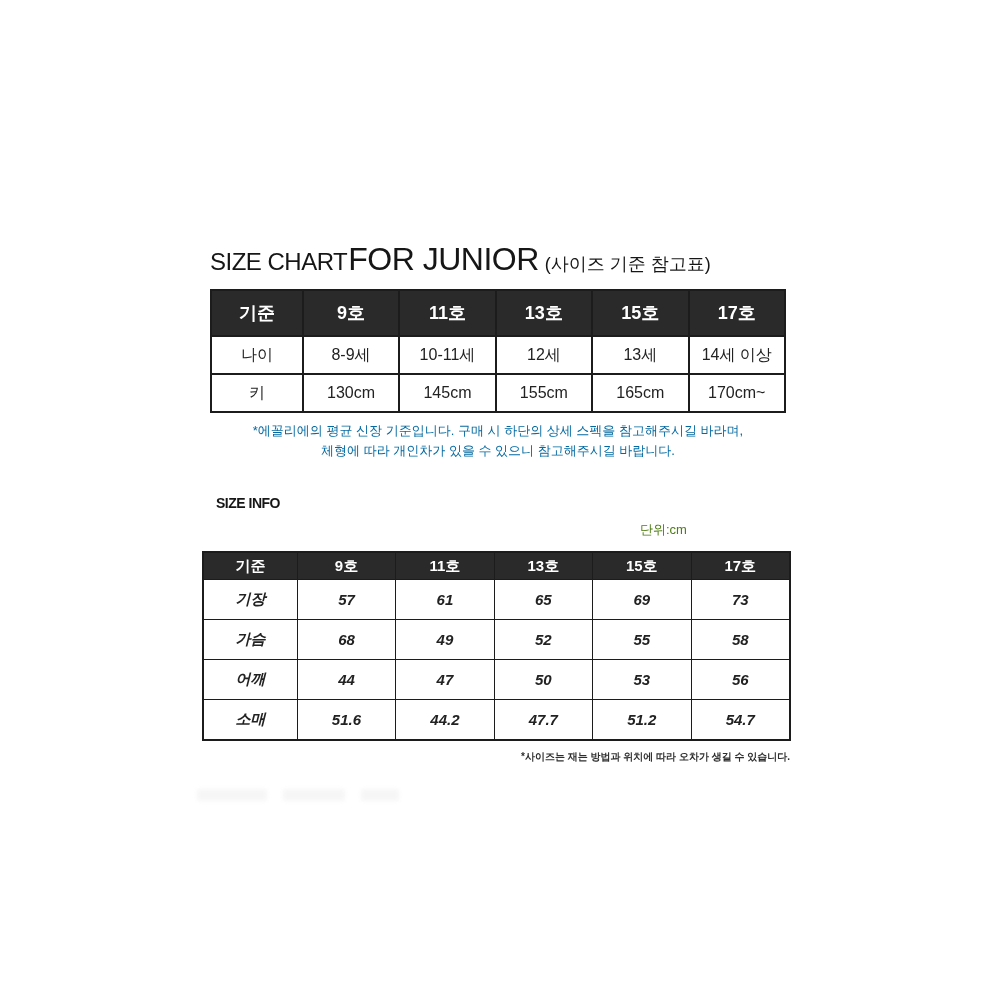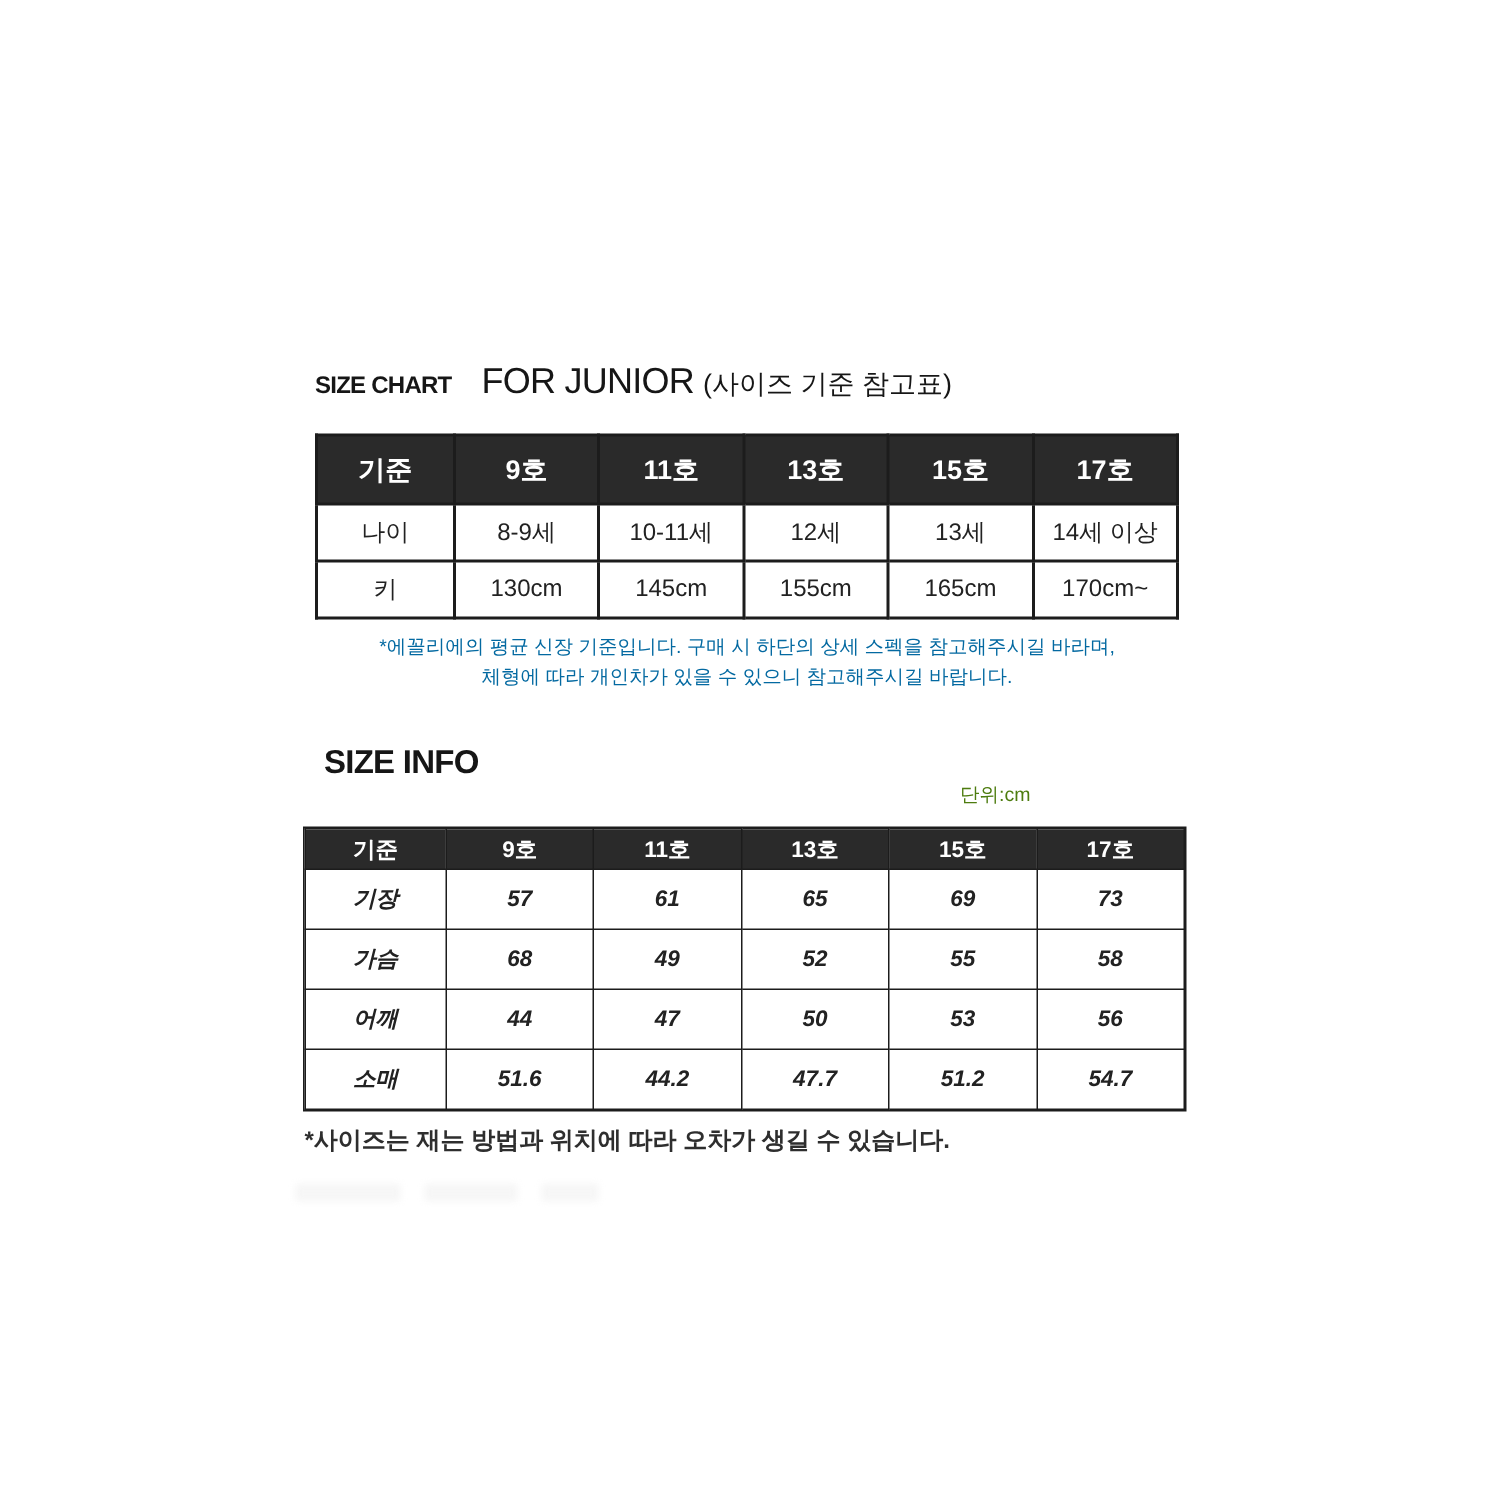--- a/index.html
+++ b/index.html
@@ -19,29 +19,29 @@
 
   
   .title {
     position: absolute;
     left: 210px;
     top: 241px;
     white-space: nowrap;
     color: #161616;
   }
   .title .t-main {
-    font-size: 16px;
-    font-weight: 700;
+    font-size: 24px;
+    font-weight: 400;
     letter-spacing: -0.5px;
   }
   .title .t-sub {
-    font-size: 24px;
+    font-size: 32px;
     font-weight: 400;
     letter-spacing: -0.5px;
-    margin-left: 20px;
+    margin-left: 1px;
   }
   .title .t-kor {
     font-size: 18px;
     font-weight: 400;
     margin-left: 6px;
   }
 
   
   table {
     border-collapse: collapse;
@@ -113,32 +113,32 @@
     text-align: center;
     font-size: 13px;
     line-height: 20px;
     color: #0369a1;
   }
   .note2 {
     position: absolute;
     left: 203px;
     top: 750px;
     width: 587px;
-    text-align: left;
-    font-size: 16px;
+    text-align: right;
+    font-size: 10px;
     font-weight: 600;
     color: #2e2e2e;
   }
 
   
   .size-info-heading {
     position: absolute;
     left: 216px;
     top: 495px;
-    font-size: 22px;
+    font-size: 14px;
     font-weight: 700;
     letter-spacing: -0.5px;
     color: #161616;
   }
   .unit-label {
     position: absolute;
     left: 640px;
     top: 521px;
     width: 150px;
     text-align: left;

